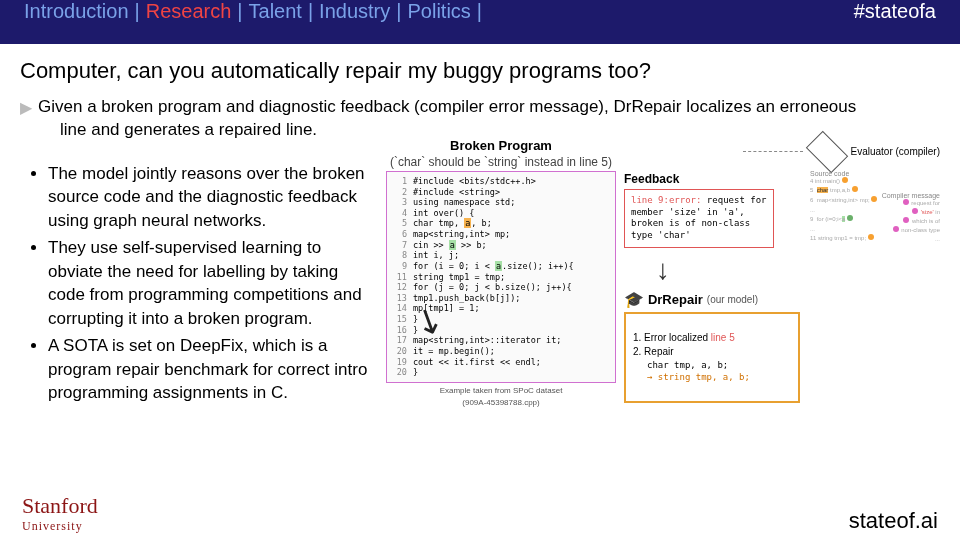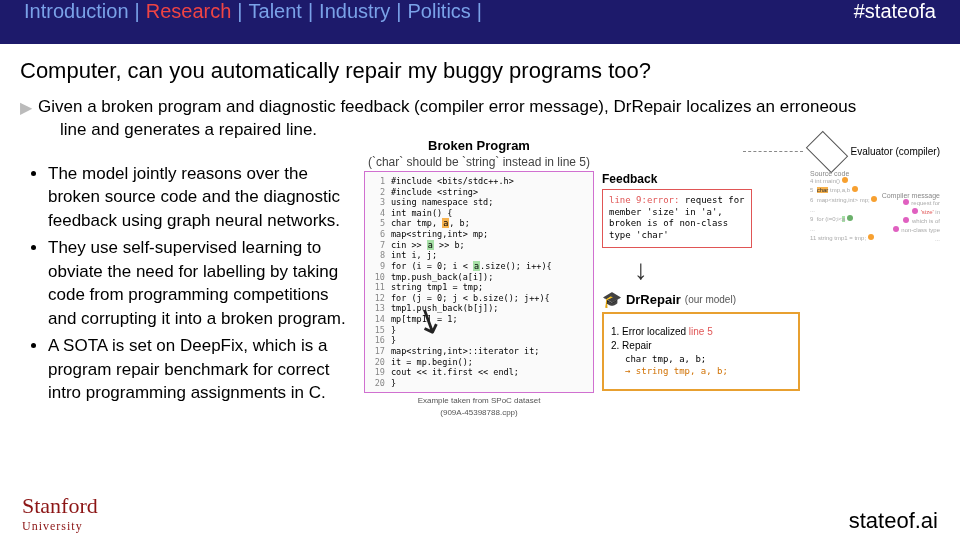--- a/index.html
+++ b/index.html
@@ -32,21 +32,21 @@
 .eval-row { display: flex; align-items: center; justify-content: flex-end; gap: 6px; font-size: 10px; margin-bottom: 4px; }
 .diamond { width: 36px; height: 24px; transform: rotate(45deg); border: 1px solid #555; display: inline-block; }
 .dashed-arrow { width: 60px; border-top: 1.5px dashed #888; position: relative; }
 .feedback-title { font-size: 12px; font-weight: bold; margin: 2px 0 3px 0; }
 .feedback-box { border: 1.5px solid #e05555; padding: 5px 6px; font-family: Menlo, monospace; font-size: 9px; line-height: 1.3; background: #fff; width: 150px; }
 .err-red { color: #e05555; }
 .arrow-down { font-size: 28px; color: #333; margin: 6px 0 2px 32px; }
 .drrepair-row { display: flex; align-items: center; gap: 4px; font-size: 13px; font-weight: bold; margin-top: 4px; }
 .cap { color: #222; font-size: 16px; }
 .ourmodel { font-size: 10px; font-weight: normal; color: #555; }
-.result-box { border: 2px solid #e8a030; padding: 11px 7px; font-size: 10px; line-height: 1.4; width: 198px; margin-top: 3px; background: #fff; }
+.result-box { border: 2px solid #e8a030; padding: 17px 7px; font-size: 10px; line-height: 1.4; width: 176px; margin-top: 3px; background: #fff; }
 .result-box .mono { font-family: Menlo, monospace; font-size: 9px; margin-left: 14px; }
 .loc { color: #e05555; }
 .src-diagram { width: 130px; font-size: 6px; margin-left: 4px; position: relative; }
 .src-title { font-size: 7px; color: #888; }
 .dots { display: inline-block; width: 6px; height: 6px; border-radius: 50%; margin-right: 1px; }
 .d-or { background: #f7a030; } .d-gr { background: #6ab06a; } .d-pk { background: #e060c0; }
 .footer { position: absolute; bottom: 6px; left: 0; right: 0; display: flex; justify-content: space-between; padding: 0 22px; align-items: flex-end; }
 .stanford { color: #8c1515; font-family: Georgia, serif; }
 .stanford .s1 { font-size: 22px; }
 .stanford .s2 { font-size: 12px; letter-spacing: 1px; }
@@ -99,45 +99,41 @@
             <div class="code-line">
               <span class="ln">2</span>
               <span>#include &lt;string&gt;</span>
             </div>
             <div class="code-line">
               <span class="ln">3</span>
               <span>using namespace std;</span>
             </div>
             <div class="code-line">
               <span class="ln">4</span>
-              <span>int main() {</span>
+              <span>int over() {</span>
             </div>
             <div class="code-line">
               <span class="ln">5</span>
               <span>  char tmp, <span class="hl">a</span>, b;</span>
             </div>
             <div class="code-line">
               <span class="ln">6</span>
               <span>  map&lt;string,int&gt; mp;</span>
             </div>
             <div class="code-line">
               <span class="ln">7</span>
               <span>  cin &gt;&gt; <span class="hl2">a</span> &gt;&gt; b;</span>
             </div>
             <div class="code-line">
               <span class="ln">8</span>
               <span>  int i, j;</span>
             </div>
             <div class="code-line">
               <span class="ln">9</span>
               <span>  for (i = 0; i &lt; <span class="hl2">a</span>.size(); i++){</span>
-            </div>
-            <div class="code-line">
-              <span class="ln">10</span>
-              <span>    tmp.push_back(a[i]);</span>
             </div>
             <div class="code-line">
               <span class="ln">11</span>
               <span>    string tmp1 = tmp;</span>
             </div>
             <div class="code-line">
               <span class="ln">12</span>
               <span>    for (j = 0; j &lt; b.size(); j++){</span>
             </div>
             <div class="code-line">

